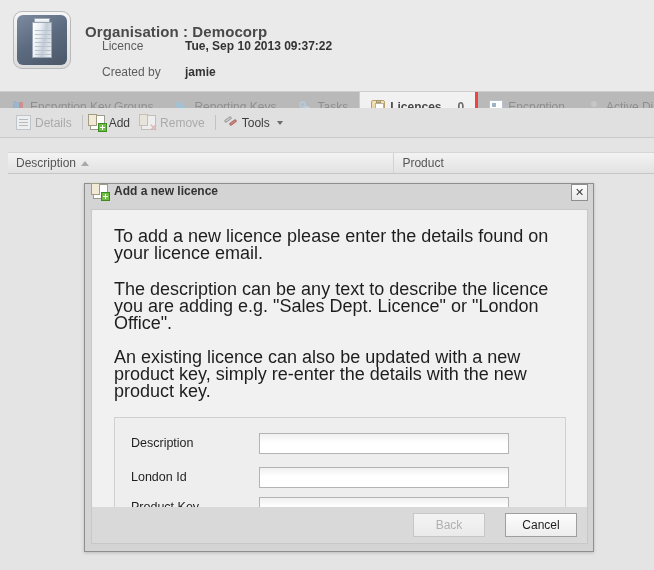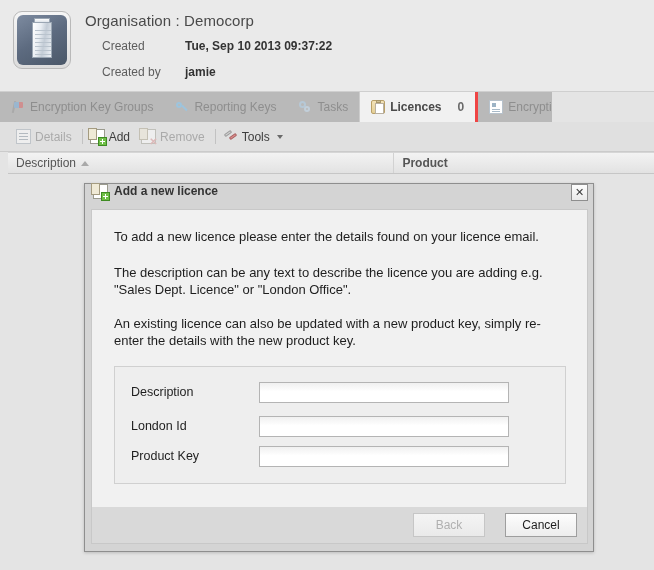--- a/index.html
+++ b/index.html
@@ -67,23 +67,23 @@
     position: absolute;
     left: 17px; top: 3px;
     width: 16px; height: 5px;
     background: linear-gradient(#fdfdfd, #dde3e9);
     border: 1px solid #9aa6b3;
     box-sizing: border-box;
   }
 
   .org-title {
     position: absolute;
-    left: 85px; top: 12px;
+    left: 85px; top: 23px;
     font-size: 15px;
-    font-weight: normal;
+    font-weight: bold;
     color: #4a4a4a;
     letter-spacing: .1px;
   }
   .meta-row {
     position: absolute;
     left: 102px;
     font-size: 12px;
   }
   .meta-row.r1 { top: 39px; }
   .meta-row.r2 { top: 65px; }
@@ -94,21 +94,21 @@
   }
   .meta-value {
     font-weight: bold;
     color: #333;
   }
 
   
   .tabbar {
     position: absolute;
     left: 0; top: 92px;
-    width: 552px;
+    width: 654px;
     height: 30px;
     background: #b9b9b9;
     box-sizing: border-box;
     display: flex;
     align-items: center;
     overflow: hidden;
   }
   .tab {
     height: 30px;
     display: flex;
@@ -240,21 +240,21 @@
     content: "";
     position: absolute; left: 1px; top: 8px;
     width: 12px; height: 6px;
     border-radius: 6px 6px 0 0;
     background: #c6c6c6;
   }
 
   
   .toolbar {
     position: absolute;
-    left: 0; top: 122px;
+    left: 0; top: 108px;
     width: 654px;
     height: 30px;
     background: #e0e0e0;
     border-bottom: 1px solid #cbcbcb;
     box-sizing: border-box;
     display: flex;
     align-items: center;
     padding-left: 12px;
     gap: 0px;
   }
@@ -383,21 +383,21 @@
     display: flex;
     align-items: center;
     padding-left: 8px;
     font-size: 12px;
     color: #555;
     border-right: 1px solid #d2d2d2;
     box-sizing: border-box;
     gap: 5px;
   }
   .gh-cell.c1 { width: 387px; }
-  .gh-cell.c2 { width: 260px; border-right: none; font-weight: bold; }
+  .gh-cell.c2 { width: 260px; border-right: none; }
   .sort-asc {
     width: 0; height: 0;
     border-left: 4px solid transparent;
     border-right: 4px solid transparent;
     border-bottom: 5px solid #a9a9a9;
   }
 
   
   .dialog {
     position: absolute;
@@ -444,21 +444,21 @@
     left: 6px; top: 25px;
     width: 497px;
     height: 306px;
     background: #f1f1f1;
     border: 1px solid #c8c8c8;
     border-bottom: none;
     box-sizing: border-box;
     padding: 18px 22px 0 22px;
   }
   .dlg-p {
-    font-size: 13px;
+    font-size: 18px;
     color: #1e1e1e;
     line-height: 17px;
     margin: 0 0 17px 0;
   }
   .dlg-p.p1 { margin-bottom: 19px; }
 
   .form-panel {
     margin-top: 4px;
     background: #eeeeee;
     border: 1px solid #d0d0d0;
@@ -528,21 +528,21 @@
 
 <div class="app-header">
   <div class="org-icon">
     <div class="org-icon-inner">
       <div class="building-top"></div>
       <div class="building"></div>
     </div>
   </div>
   <div class="org-title">Organisation : Democorp</div>
   <div class="meta-row r1">
-    <span class="meta-label">Created</span><span class="meta-value">Tue, Sep 10 2013 09:37:22</span>
+    <span class="meta-label">Licence</span><span class="meta-value">Tue, Sep 10 2013 09:37:22</span>
   </div>
   <div class="meta-row r2">
     <span class="meta-label">Created by</span><span class="meta-value">jamie</span>
   </div>
 </div>
 
 <div class="tabbar">
   <div class="tab">
     <span class="tab-ico ico-flag"></span>
     <span>Encryption Key Groups</span>

